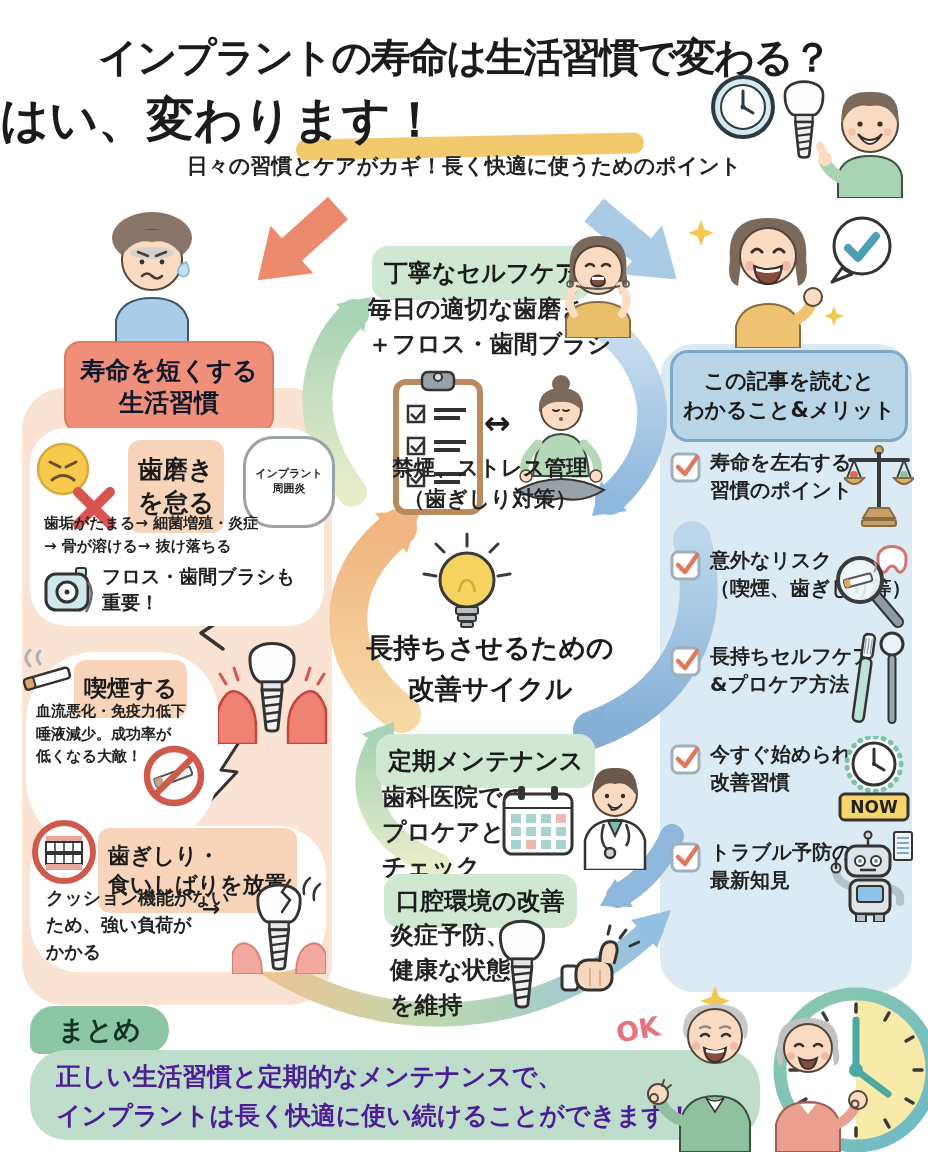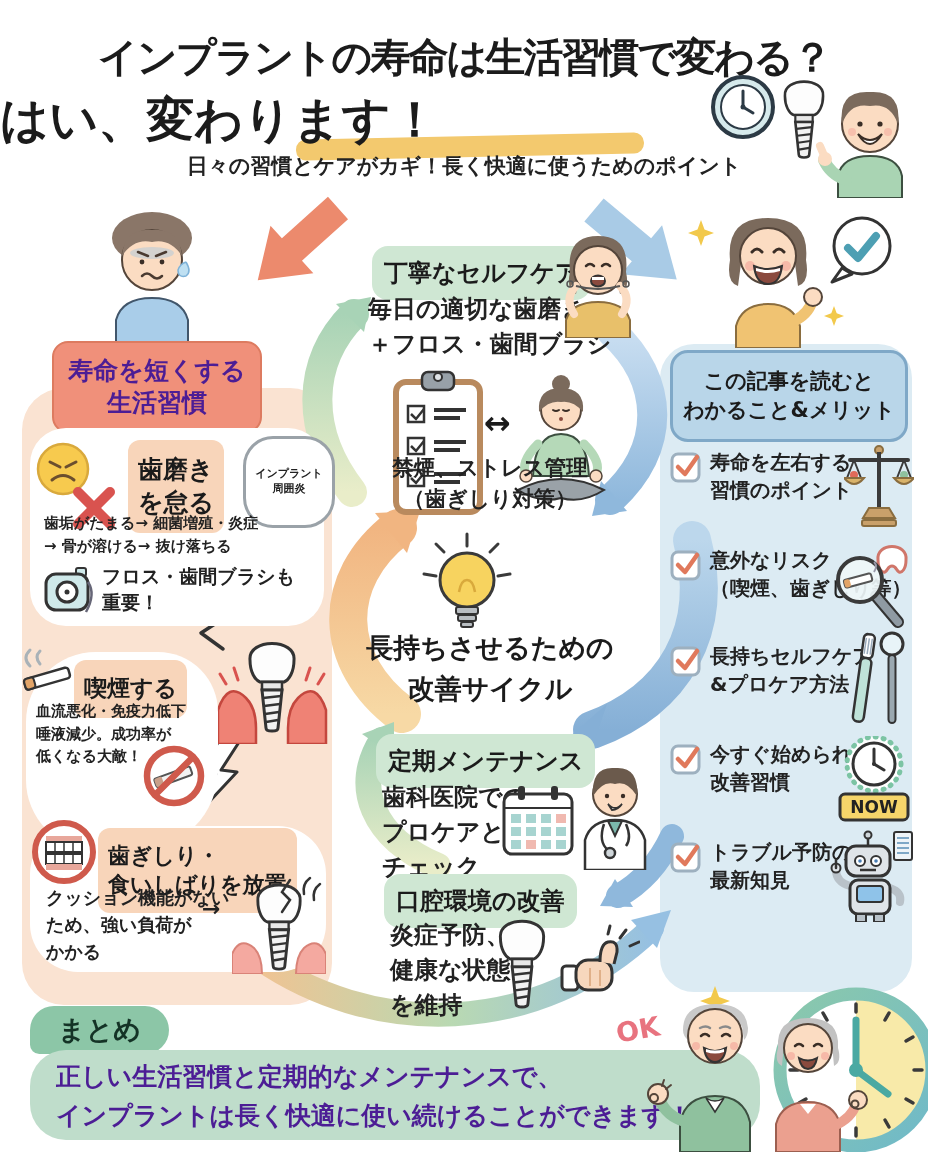--- a/index.html
+++ b/index.html
@@ -7,23 +7,23 @@
           font-family:"DejaVu Sans","Liberation Sans",sans-serif;color:#222;font-weight:bold;}
   .abs{position:absolute;}
   .pre{white-space:pre-line;}
   
   .title1{top:30px;left:0;width:100%;text-align:center;font-size:40px;letter-spacing:-2px;color:#1b1b1b;}
   .t2bar{top:136px;left:296px;width:348px;height:21px;background:#f3c96e;border-radius:10px;transform:rotate(-1.2deg);}
   .title2{top:88px;left:0;width:100%;text-align:left;font-size:48px;color:#1b1b1b;}
   .subtitle{top:152px;left:0;width:100%;text-align:center;font-size:21px;}
   
   .panel-left{left:22px;top:388px;width:310px;height:617px;background:#fae3d2;border-radius:42px;}
-  .panel-left-title{left:52px;top:341px;width:206px;height:88px;background:#f0907a;border:2.5px solid #dd7b60;
+  .panel-left-title{left:64px;top:341px;width:206px;height:88px;background:#f0907a;border:2.5px solid #dd7b60;
      border-radius:16px;display:flex;align-items:center;justify-content:center;text-align:center;
-     font-size:25px;line-height:1.3;color:#4c1d95;}
+     font-size:25px;line-height:1.3;color:#0f172a;}
   .bubble{background:#fff;border-radius:36px;}
   .bubble1{left:30px;top:428px;width:294px;height:198px;}
   .bubble1:after{content:"";position:absolute;left:140px;bottom:-16px;width:0;height:0;
      border:16px solid transparent;border-top:22px solid #fff;transform:skewX(-18deg);}
   .bubble2{left:26px;top:652px;width:192px;height:198px;border-radius:70px 60px 80px 70px;}
   .bubble3{left:30px;top:826px;width:296px;height:146px;border-radius:48px;}
   .item-title{background:#f8d5ba;border-radius:12px;padding:14px 10px;display:inline-block;line-height:1.3;color:#1b1b1b;}
   .cloud-tag{left:243px;top:436px;width:86px;height:86px;background:#fff;border:3px solid #9aa2a8;border-radius:30px;
      display:flex;align-items:center;justify-content:center;text-align:center;font-size:11px;line-height:1.35;}
   .body-text{font-size:15px;line-height:1.5;}

